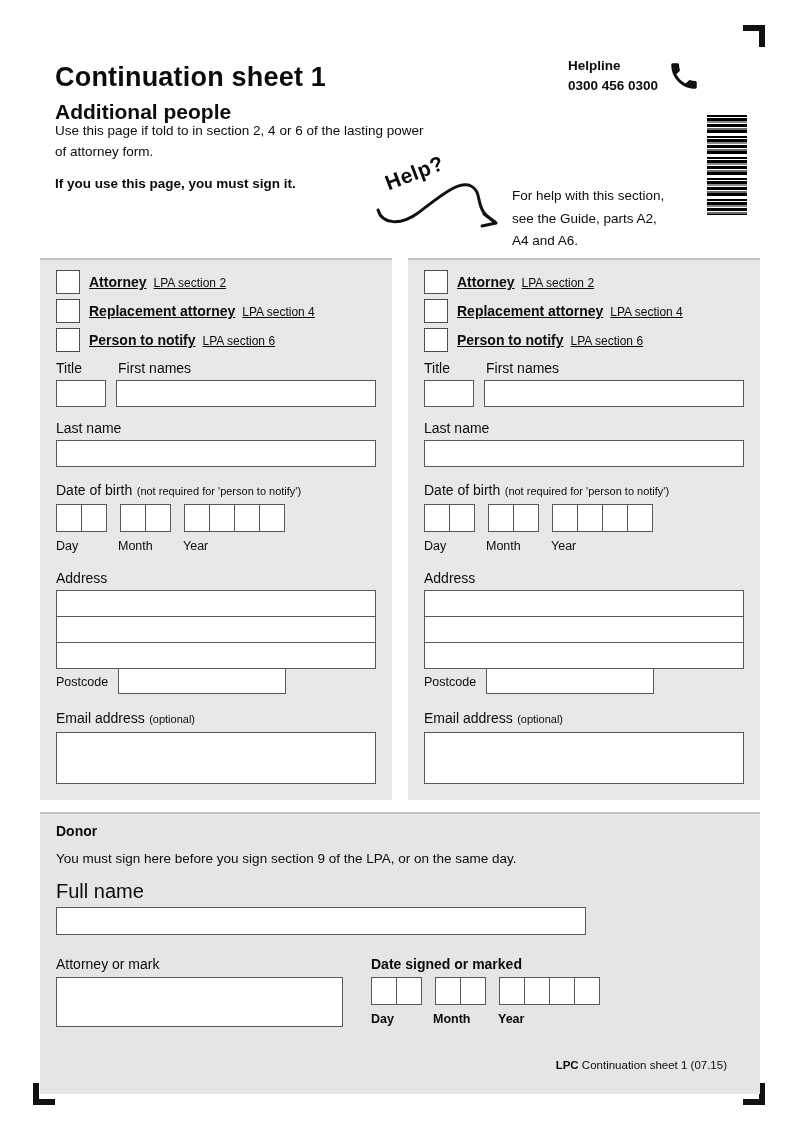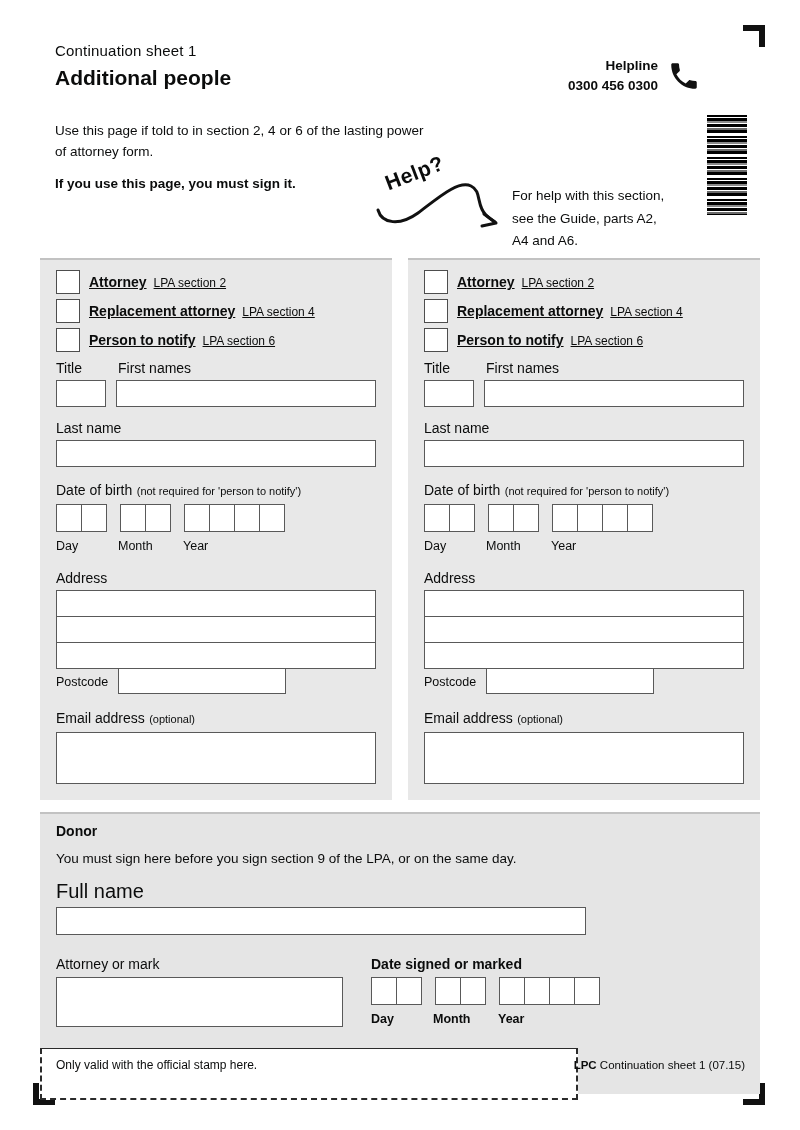--- a/index.html
+++ b/index.html
@@ -8,24 +8,24 @@
   .page { position:relative; width:800px; height:1130px; background:#fff; overflow:hidden; }
 
   
   .crop { position:absolute; width:22px; height:22px; }
   .crop.tr { right:35px; top:25px; border-top:6px solid #111; border-right:6px solid #111; }
   .crop.bl { left:33px; bottom:25px; border-bottom:6px solid #111; border-left:6px solid #111; }
   .crop.br { right:35px; bottom:25px; border-bottom:6px solid #111; border-right:6px solid #111; }
 
   
   .header { position:absolute; left:55px; right:55px; top:42px; }
-  .title1 { font-size:15px; font-weight:400; letter-spacing:.2px; }
+  .title1 { font-size:27px; font-weight:700; letter-spacing:.2px;margin-top:20px; }
   .title2 { font-size:21px; font-weight:700; margin-top:7px; }
   .helpline { position:absolute; right:44px; top:14px; display:flex; align-items:center; gap:9px; }
-  .helpline-text { text-align:right; font-weight:700; font-size:13.5px; line-height:1.45; }
+  .helpline-text { font-weight:700; font-size:13.5px; line-height:1.45; }
   .phone-svg { width:34px; height:34px; fill:#111; }
 
   
   .intro { position:absolute; left:55px; top:121px; width:470px; font-size:13.5px; line-height:1.55; }
   .intro .bold { font-weight:700; margin-top:11px; }
 
   
   .help-hand { position:absolute; left:384px; top:161px; font-size:21px; font-weight:700; transform:rotate(-21deg); letter-spacing:.5px; }
   .help-arrow { position:absolute; left:372px; top:160px; }
   .help-note { position:absolute; left:512px; top:185px; font-size:13.5px; line-height:1.68; }
@@ -81,21 +81,21 @@
   .fullname-input { width:530px; height:28px; margin-top:4px; display:block; }
   .sig-row { display:flex; margin-top:21px; }
   .sig-col .field-label { margin-bottom:5px; }
   .sig-box { width:287px; height:50px; resize:none; display:block; }
   .date-col { margin-left:28px;font-weight:bold; }
 
   
   .stamp-box { position:absolute; left:40px; top:1048px; width:538px; height:52px;
     border-top:1px solid #2b2b2b; border-left:2px dashed #2b2b2b; border-right:2px dashed #2b2b2b; border-bottom:2px dashed #2b2b2b;
     font-size:12px; padding:9px 0 0 14px; background:#fff; }
-  .footer-ref { position:absolute; right:55px; top:1059px; font-size:11.5px; }
+  .footer-ref { position:absolute; right:73px; top:1059px; font-size:11.5px; }
   .footer-ref b { font-weight:700; }
 </style>
 </head>
 <body>
 
 <div class="page">
 
   <div class="crop tr"></div>
   <div class="crop bl"></div>
   <div class="crop br"></div>
@@ -309,20 +309,17 @@
         </div>
         <div class="dmy">
           <span>Day</span>
           <span>Month</span>
           <span>Year</span>
         </div>
       </div>
     </div>
   </div>
 
-  <div class="stamp-box">
-    <span>Only valid with the official stamp here.</span>
-  </div>
   <div class="footer-ref">
     <b>LPC</b><span> Continuation sheet 1 (07.15)</span>
   </div>
 
 </div>
 
 </body></html>

